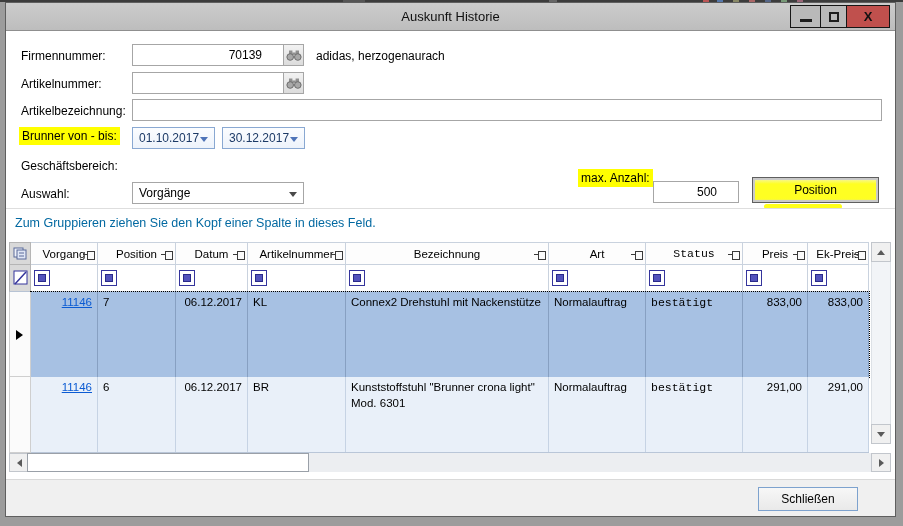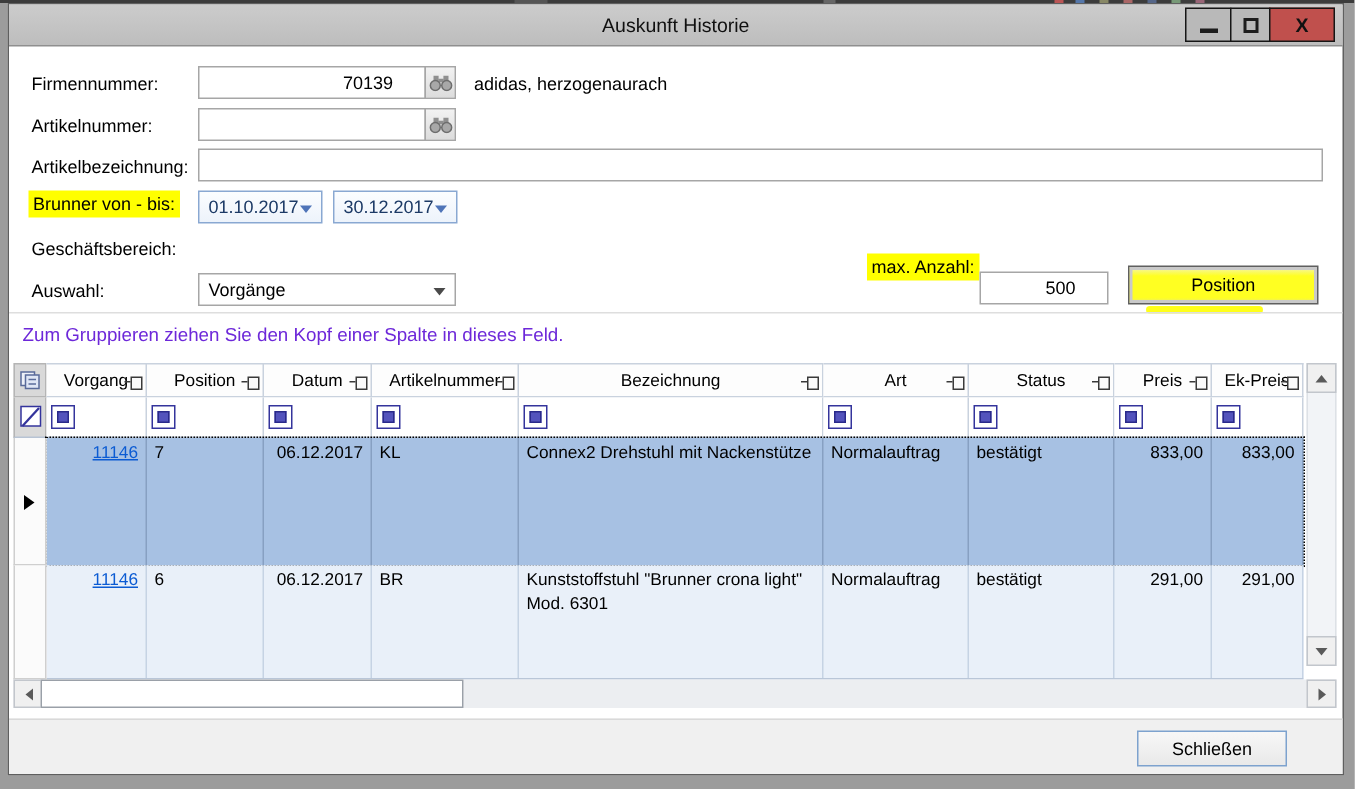--- a/index.html
+++ b/index.html
@@ -46,25 +46,25 @@
              border-left:4px solid transparent; border-right:4px solid transparent;
              border-top:5px solid #4a4a4a; }
   .anzeigen-btn { position:absolute; left:746px; top:174px; width:127px; height:26px;
                   border:1px solid #5f5f5f; box-shadow:inset 0 0 0 2px #c9c9c9;
                   background:linear-gradient(#f4f4b4 0%, #ffff22 25%, #ffff22 85%, #e8e87a 100%);
                   font-size:12px; font-family:inherit; color:#000; }
   .smudge { position:absolute; left:758px; top:201px; width:78px; height:5px;
             background:#ffff00; border-radius:3px; opacity:.9; }
 
   .sep { position:absolute; left:0; top:205px; width:100%; height:1px; background:#dedede; }
-  .group-hint { position:absolute; left:9px; top:213px; font-size:12.5px; color:#6d28d9; }
+  .group-hint { position:absolute; left:9px; top:213px; font-size:12.5px; color:#0369a1; }
 
   
   .c-sel{width:22px;} .c-vg{width:67px;} .c-pos{width:78px;} .c-dat{width:72px;}
-  .c-anr{width:98px;} .c-bez{width:203px;} .c-art{width:97px;} .c-st{width:97px;}
+  .c-anr{width:98px;} .c-bez{width:203px;} .c-art{width:97px;} .c-st{width:97px;font-family:Liberation Mono, monospace;}
   .c-pr{width:65px;} .c-ek{width:61px;}
 
   .gridrow { position:absolute; left:3px; display:flex; }
   .hcell { height:23px; border:1px solid #c9d2de; border-left:none; background:#fdfdfd;
            display:flex; align-items:center; justify-content:center; font-size:11.5px;
            position:relative; }
   .hcell.corner { background:#d9d9d9; border-left:1px solid #b5b5b5; border-color:#b5b5b5;
                   justify-content:center; }
   .pin { position:absolute; right:3px; top:8px; width:11px; height:8px; }
   .pin::before { content:""; position:absolute; left:0; top:3px; width:5px; height:1px; background:#3a3a3a; }

